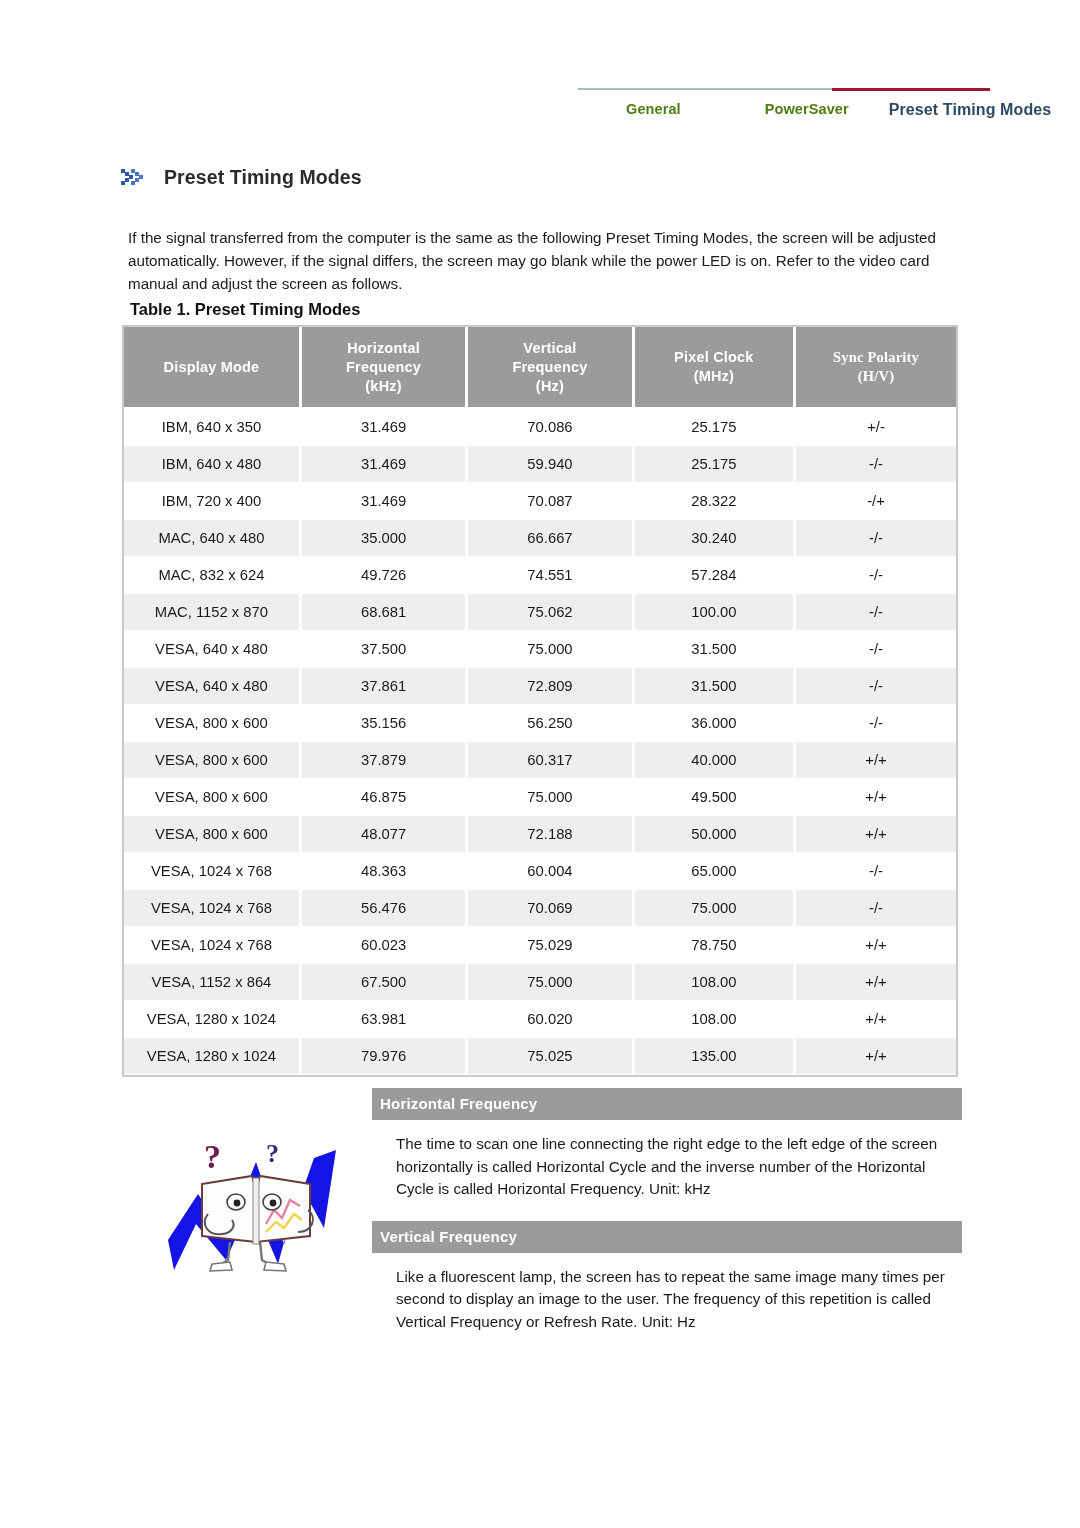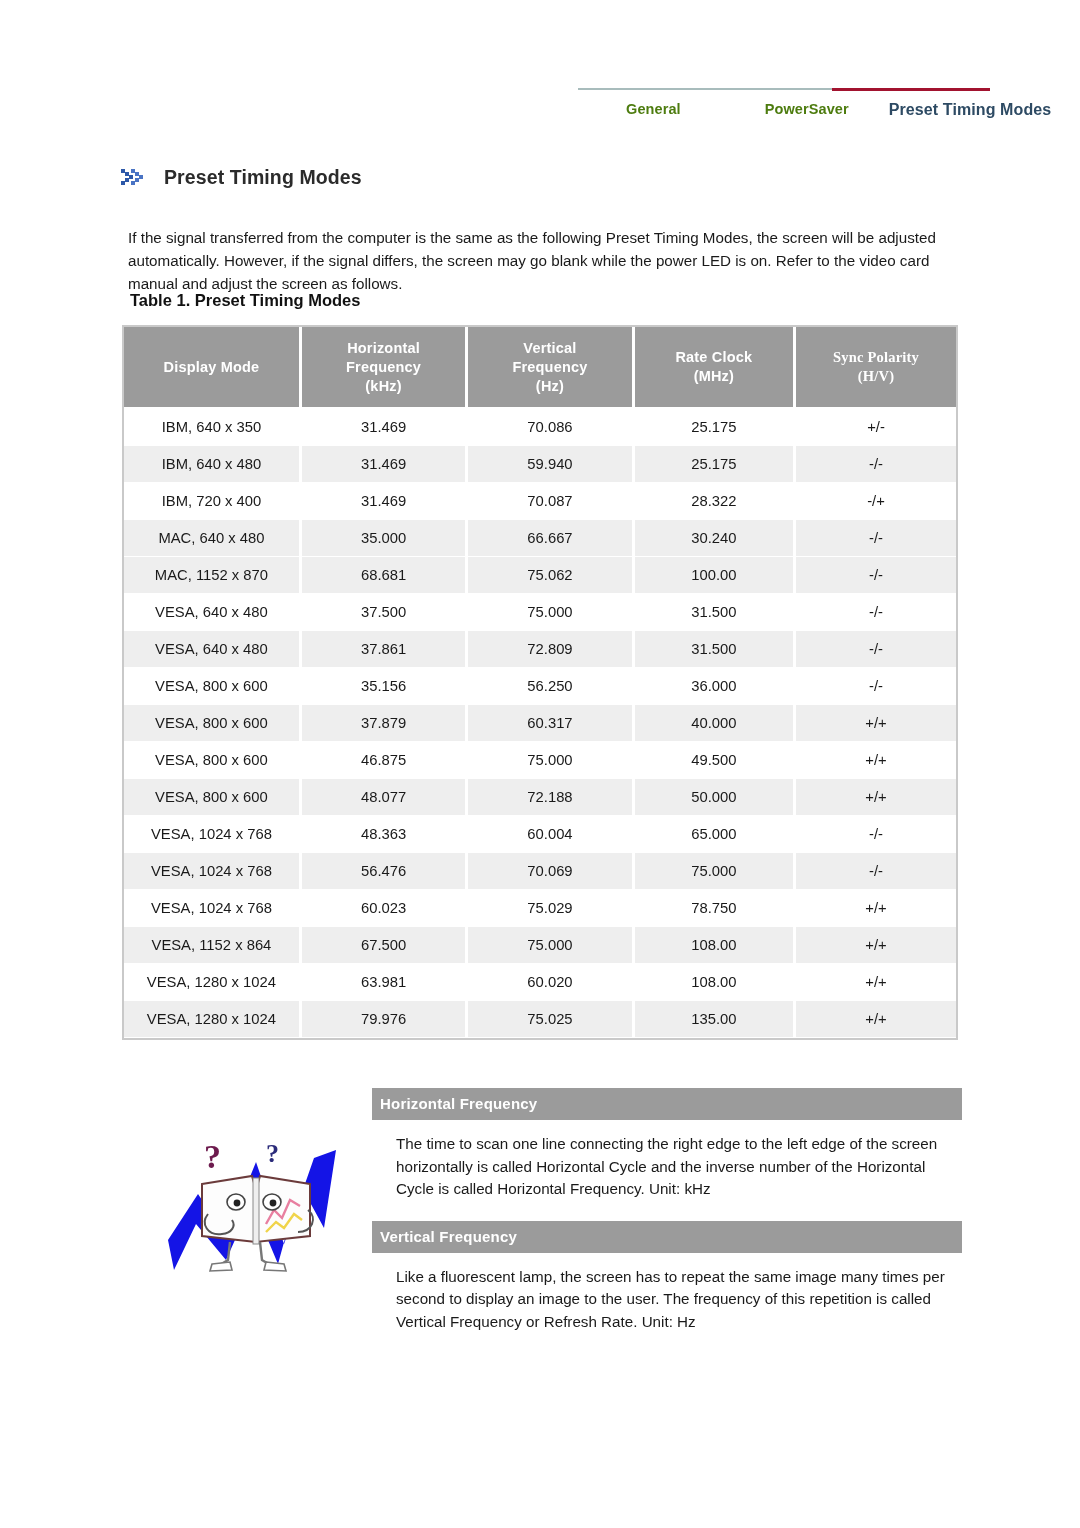--- a/index.html
+++ b/index.html
@@ -100,21 +100,21 @@
     width: 842px;
     font-size: 15.2px;
     line-height: 23px;
     color: #1a1a1a;
     margin-top: 22px;
   }
 
   
   .table-caption {
     position: absolute;
-    top: 291px;
+    top: 300px;
     left: 130px;
     font-size: 16.5px;
     font-weight: bold;
     color: #111111;
   }
 
   
   .table-frame {
     position: absolute;
     top: 325px;
@@ -259,21 +259,21 @@
             <div>Horizontal</div>
             <div>Frequency</div>
             <div>(kHz)</div>
           </th>
           <th>
             <div>Vertical</div>
             <div>Frequency</div>
             <div>(Hz)</div>
           </th>
           <th>
-            <div>Rate Clock</div>
+            <div>Pixel Clock</div>
             <div>(MHz)</div>
           </th>
           <th>
             <div>Sync Polarity</div>
             <div>(H/V)</div>
           </th>
         </tr>
     </thead>
     <tbody id="tbody-rows">
         <tr class="odd">
@@ -295,20 +295,27 @@
           <td>31.469</td>
           <td>70.087</td>
           <td>28.322</td>
           <td>-/+</td>
         </tr>
         <tr class="even">
           <td>MAC, 640 x 480</td>
           <td>35.000</td>
           <td>66.667</td>
           <td>30.240</td>
+          <td>-/-</td>
+        </tr>
+        <tr class="odd">
+          <td>MAC, 832 x 624</td>
+          <td>49.726</td>
+          <td>74.551</td>
+          <td>57.284</td>
           <td>-/-</td>
         </tr>
         <tr class="even">
           <td>MAC, 1152 x 870</td>
           <td>68.681</td>
           <td>75.062</td>
           <td>100.00</td>
           <td>-/-</td>
         </tr>
         <tr class="odd">

